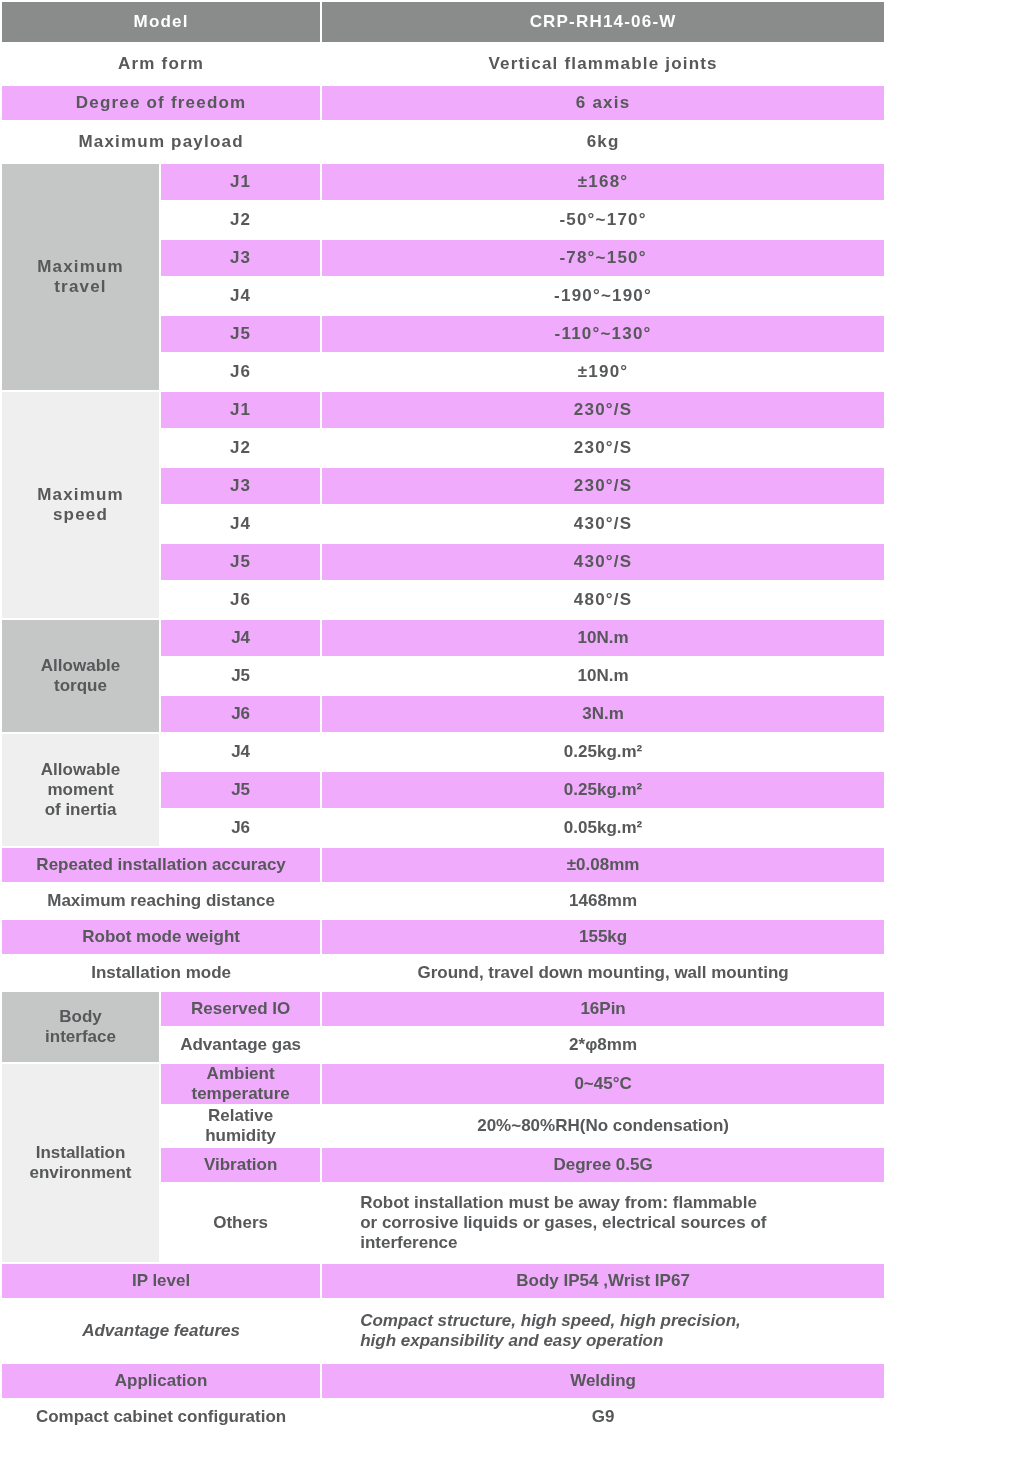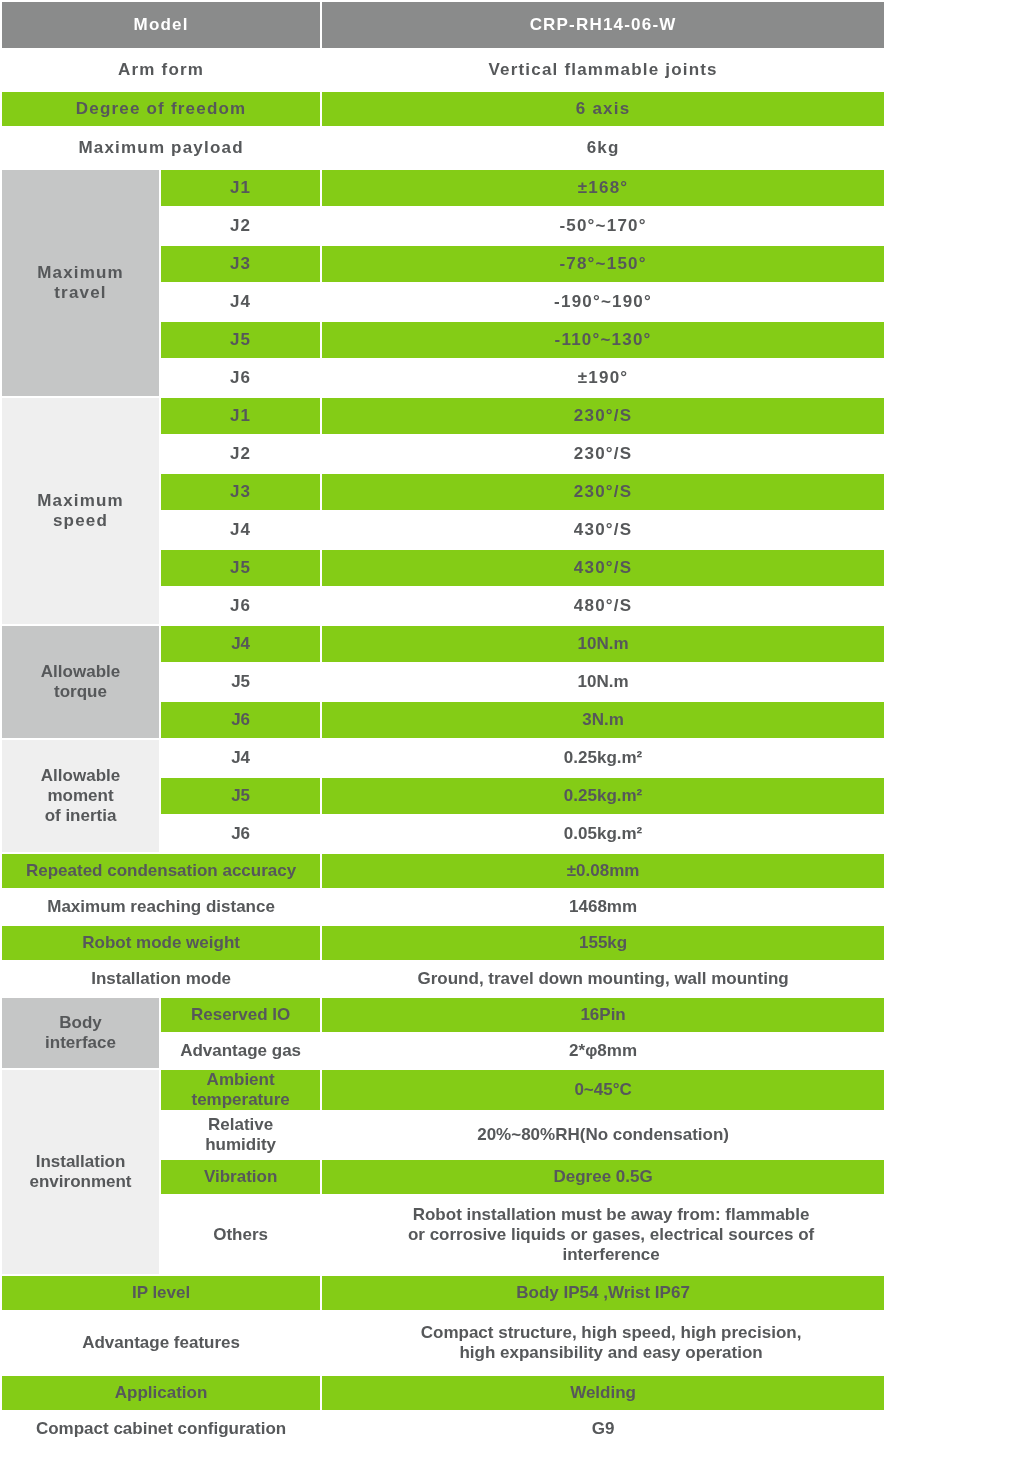--- a/index.html
+++ b/index.html
@@ -23,33 +23,33 @@
     white-space: pre-line;
     overflow: hidden;
     padding: 0 4px;
   }
   
   col.c1 { width: 156px; }
   col.c2 { width: 158px; }
   col.c3 { width: 558px; }
   
   .dark { background: #8a8b8b; color: #ffffff; }
-  .g    { background: #84cc16; }      
+  .g    { background: #f0abfc; }      
   .grpD { background: #c5c6c6; }      
   .grpL { background: #efefef; }      
   
   .w { letter-spacing: 1.2px; }
   
-  .left { text-align: center; padding-left: 38px; padding-right: 22px; }
+  .left { text-align: left; padding-left: 38px; padding-right: 22px; }
   
   tr         { height: 36px; }
-  tr.h42     { height: 46px; }
+  tr.h42     { height: 40px; }
   tr.h40     { height: 40px; }
   tr.h34     { height: 34px; }
-  tr.h62     { height: 62px; }
+  tr.h62     { height: 62px; font-style: italic; }
   tr.h78     { height: 78px; }
 </style>
 </head>
 <body>
 
 <table class="spec">
   <colgroup>
       <col class="c1">
       <col class="c2">
       <col class="c3">
@@ -153,21 +153,21 @@
   <tr>
     <td class="g">J5</td>
     <td class="g">0.25kg.m²</td>
   </tr>
   <tr>
     <td>J6</td>
     <td>0.05kg.m²</td>
   </tr>
 
   <tr class="h34">
-    <td colspan="2" class="g">Repeated condensation accuracy</td>
+    <td colspan="2" class="g">Repeated installation accuracy</td>
     <td class="g">±0.08mm</td>
   </tr>
   <tr class="h34">
     <td colspan="2">Maximum reaching distance</td>
     <td>1468mm</td>
   </tr>
   <tr class="h34">
     <td colspan="2" class="g">Robot mode weight</td>
     <td class="g">155kg</td>
   </tr>

